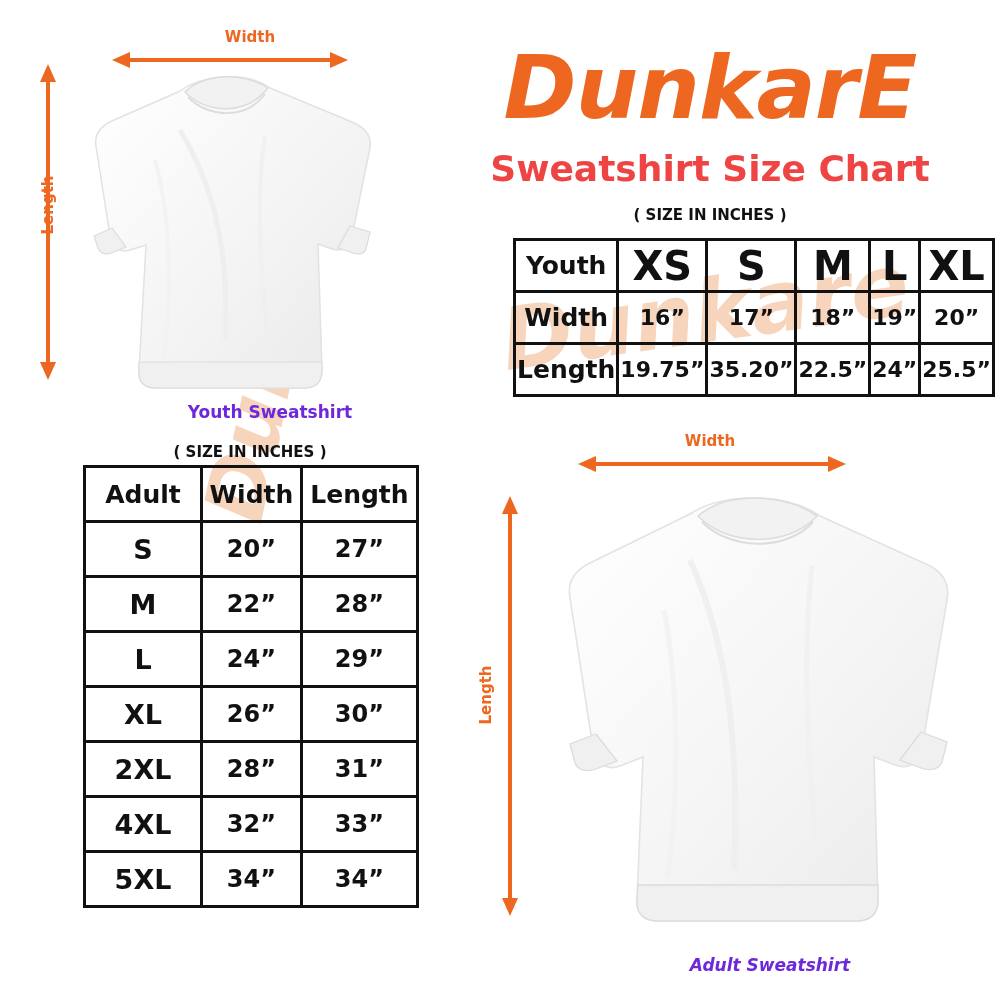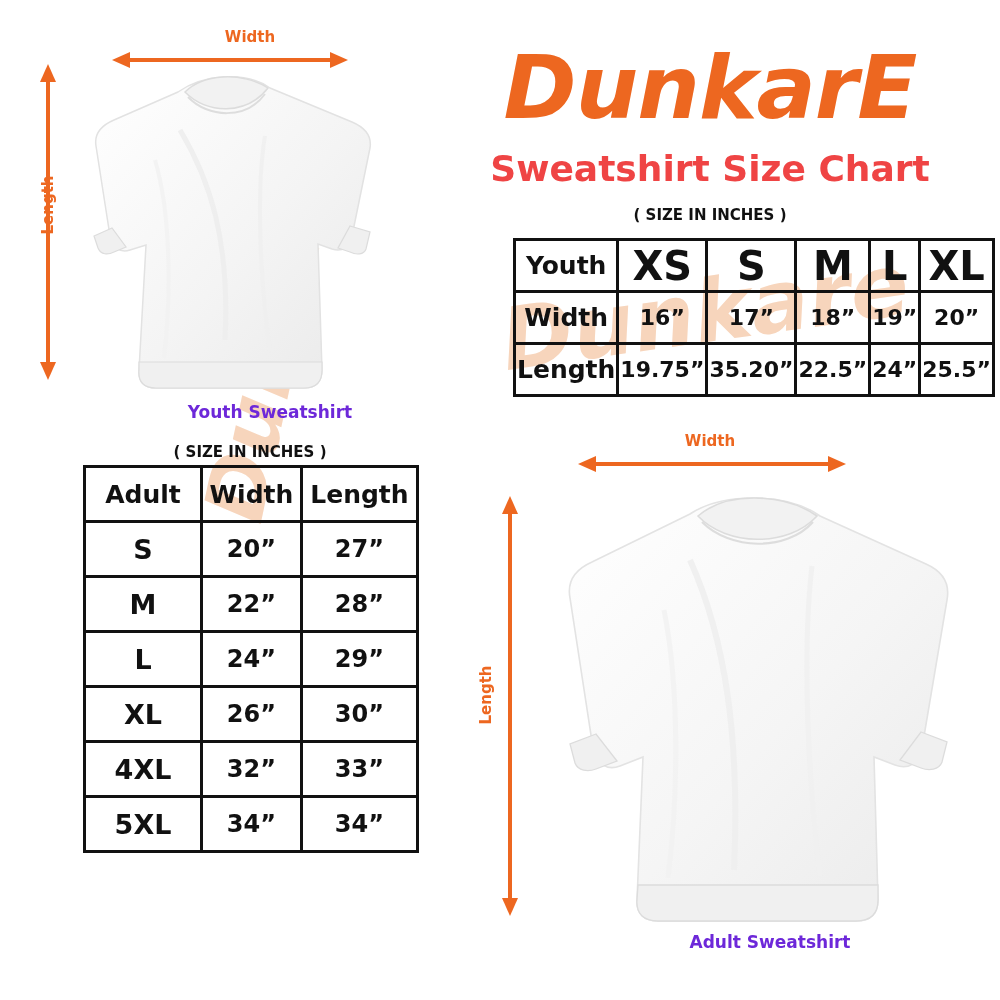--- a/index.html
+++ b/index.html
@@ -115,21 +115,21 @@
 
   
   .shirt-caption {
     font-family: "DejaVu Sans", sans-serif;
     font-weight: bold;
     font-size: 17px;
     color: #6d28d9;
     text-align: center;
   }
   #youth-caption { left: 120px; top: 402px; width: 300px; }
-  #adult-caption { left: 620px; top: 932px; width: 300px; }
+  #adult-caption { left: 620px; top: 955px; width: 300px; font-style: italic; }
 
   
   .dim-label {
     font-family: "DejaVu Sans", sans-serif;
     font-weight: bold;
     font-size: 15px;
     color: #ED6720;
     text-align: center;
     white-space: nowrap;
   }
@@ -256,20 +256,25 @@
       <td class="sz">L</td>
       <td class="val">24”</td>
       <td class="val">29”</td>
     </tr>
     <tr>
       <td class="sz">XL</td>
       <td class="val">26”</td>
       <td class="val">30”</td>
     </tr>
     <tr>
+      <td class="sz">2XL</td>
+      <td class="val">28”</td>
+      <td class="val">31”</td>
+    </tr>
+    <tr>
       <td class="sz">4XL</td>
       <td class="val">32”</td>
       <td class="val">33”</td>
     </tr>
     <tr>
       <td class="sz">5XL</td>
       <td class="val">34”</td>
       <td class="val">34”</td>
     </tr>
   </tbody>

